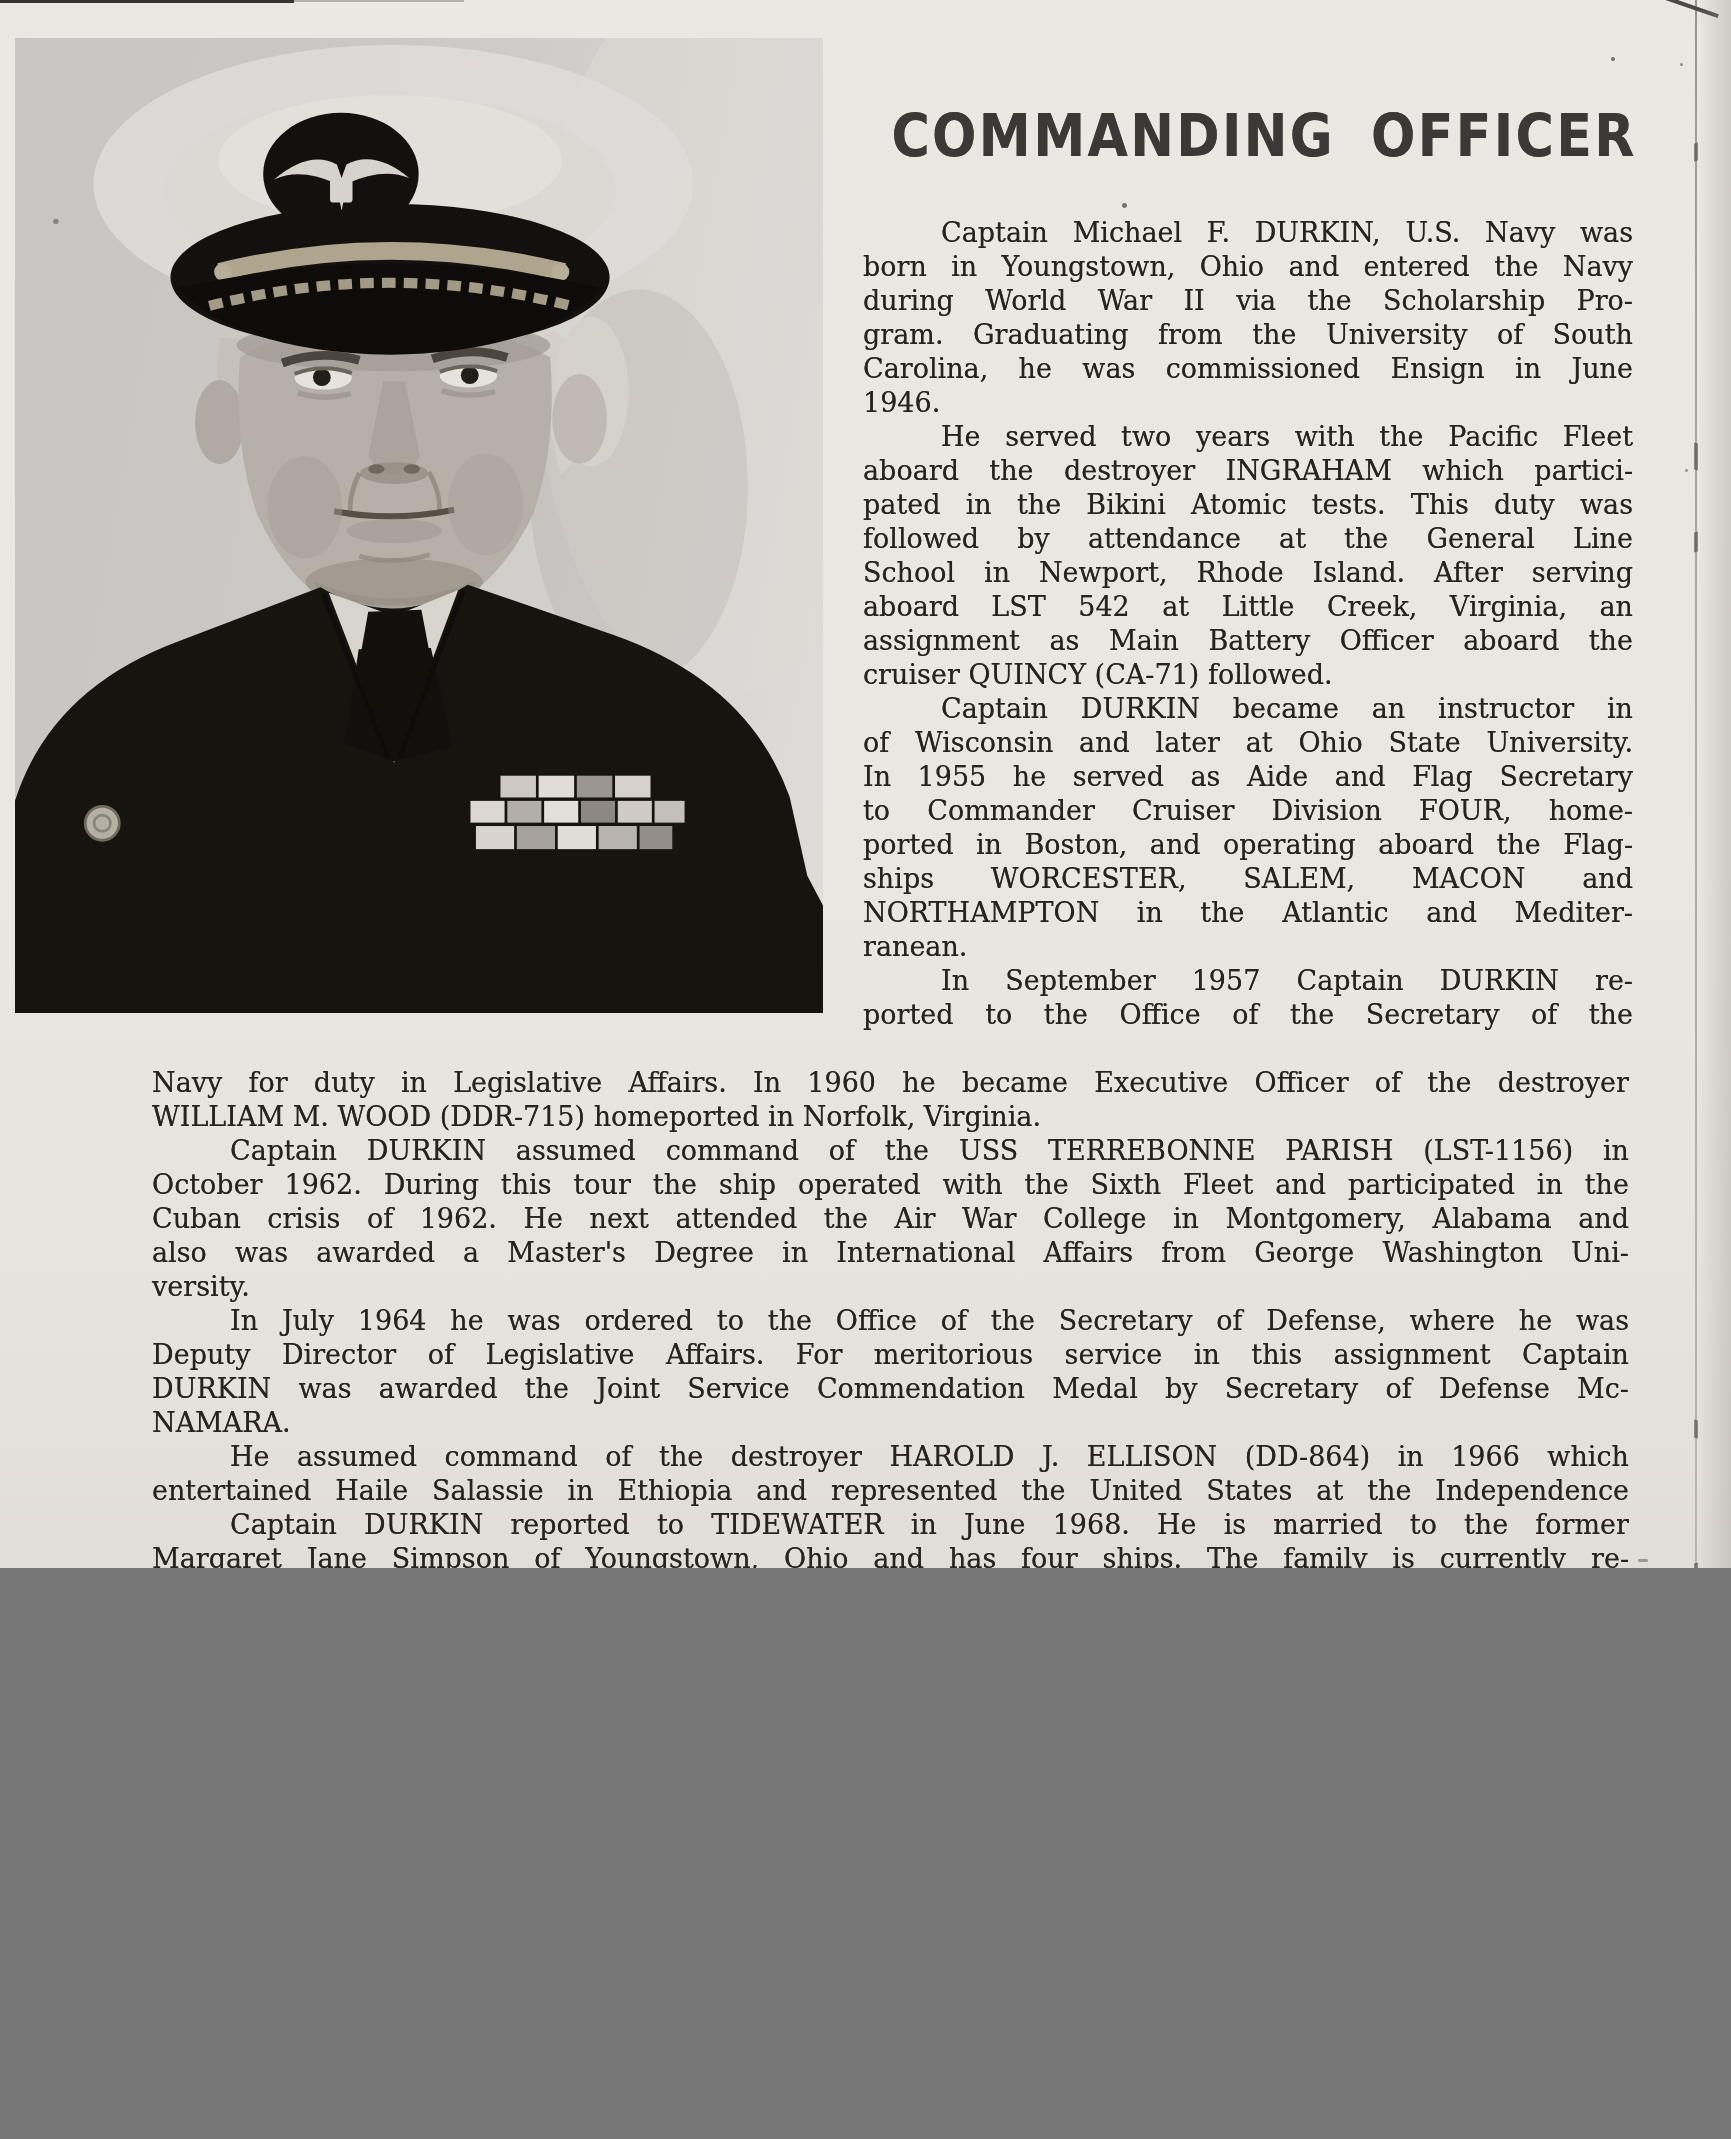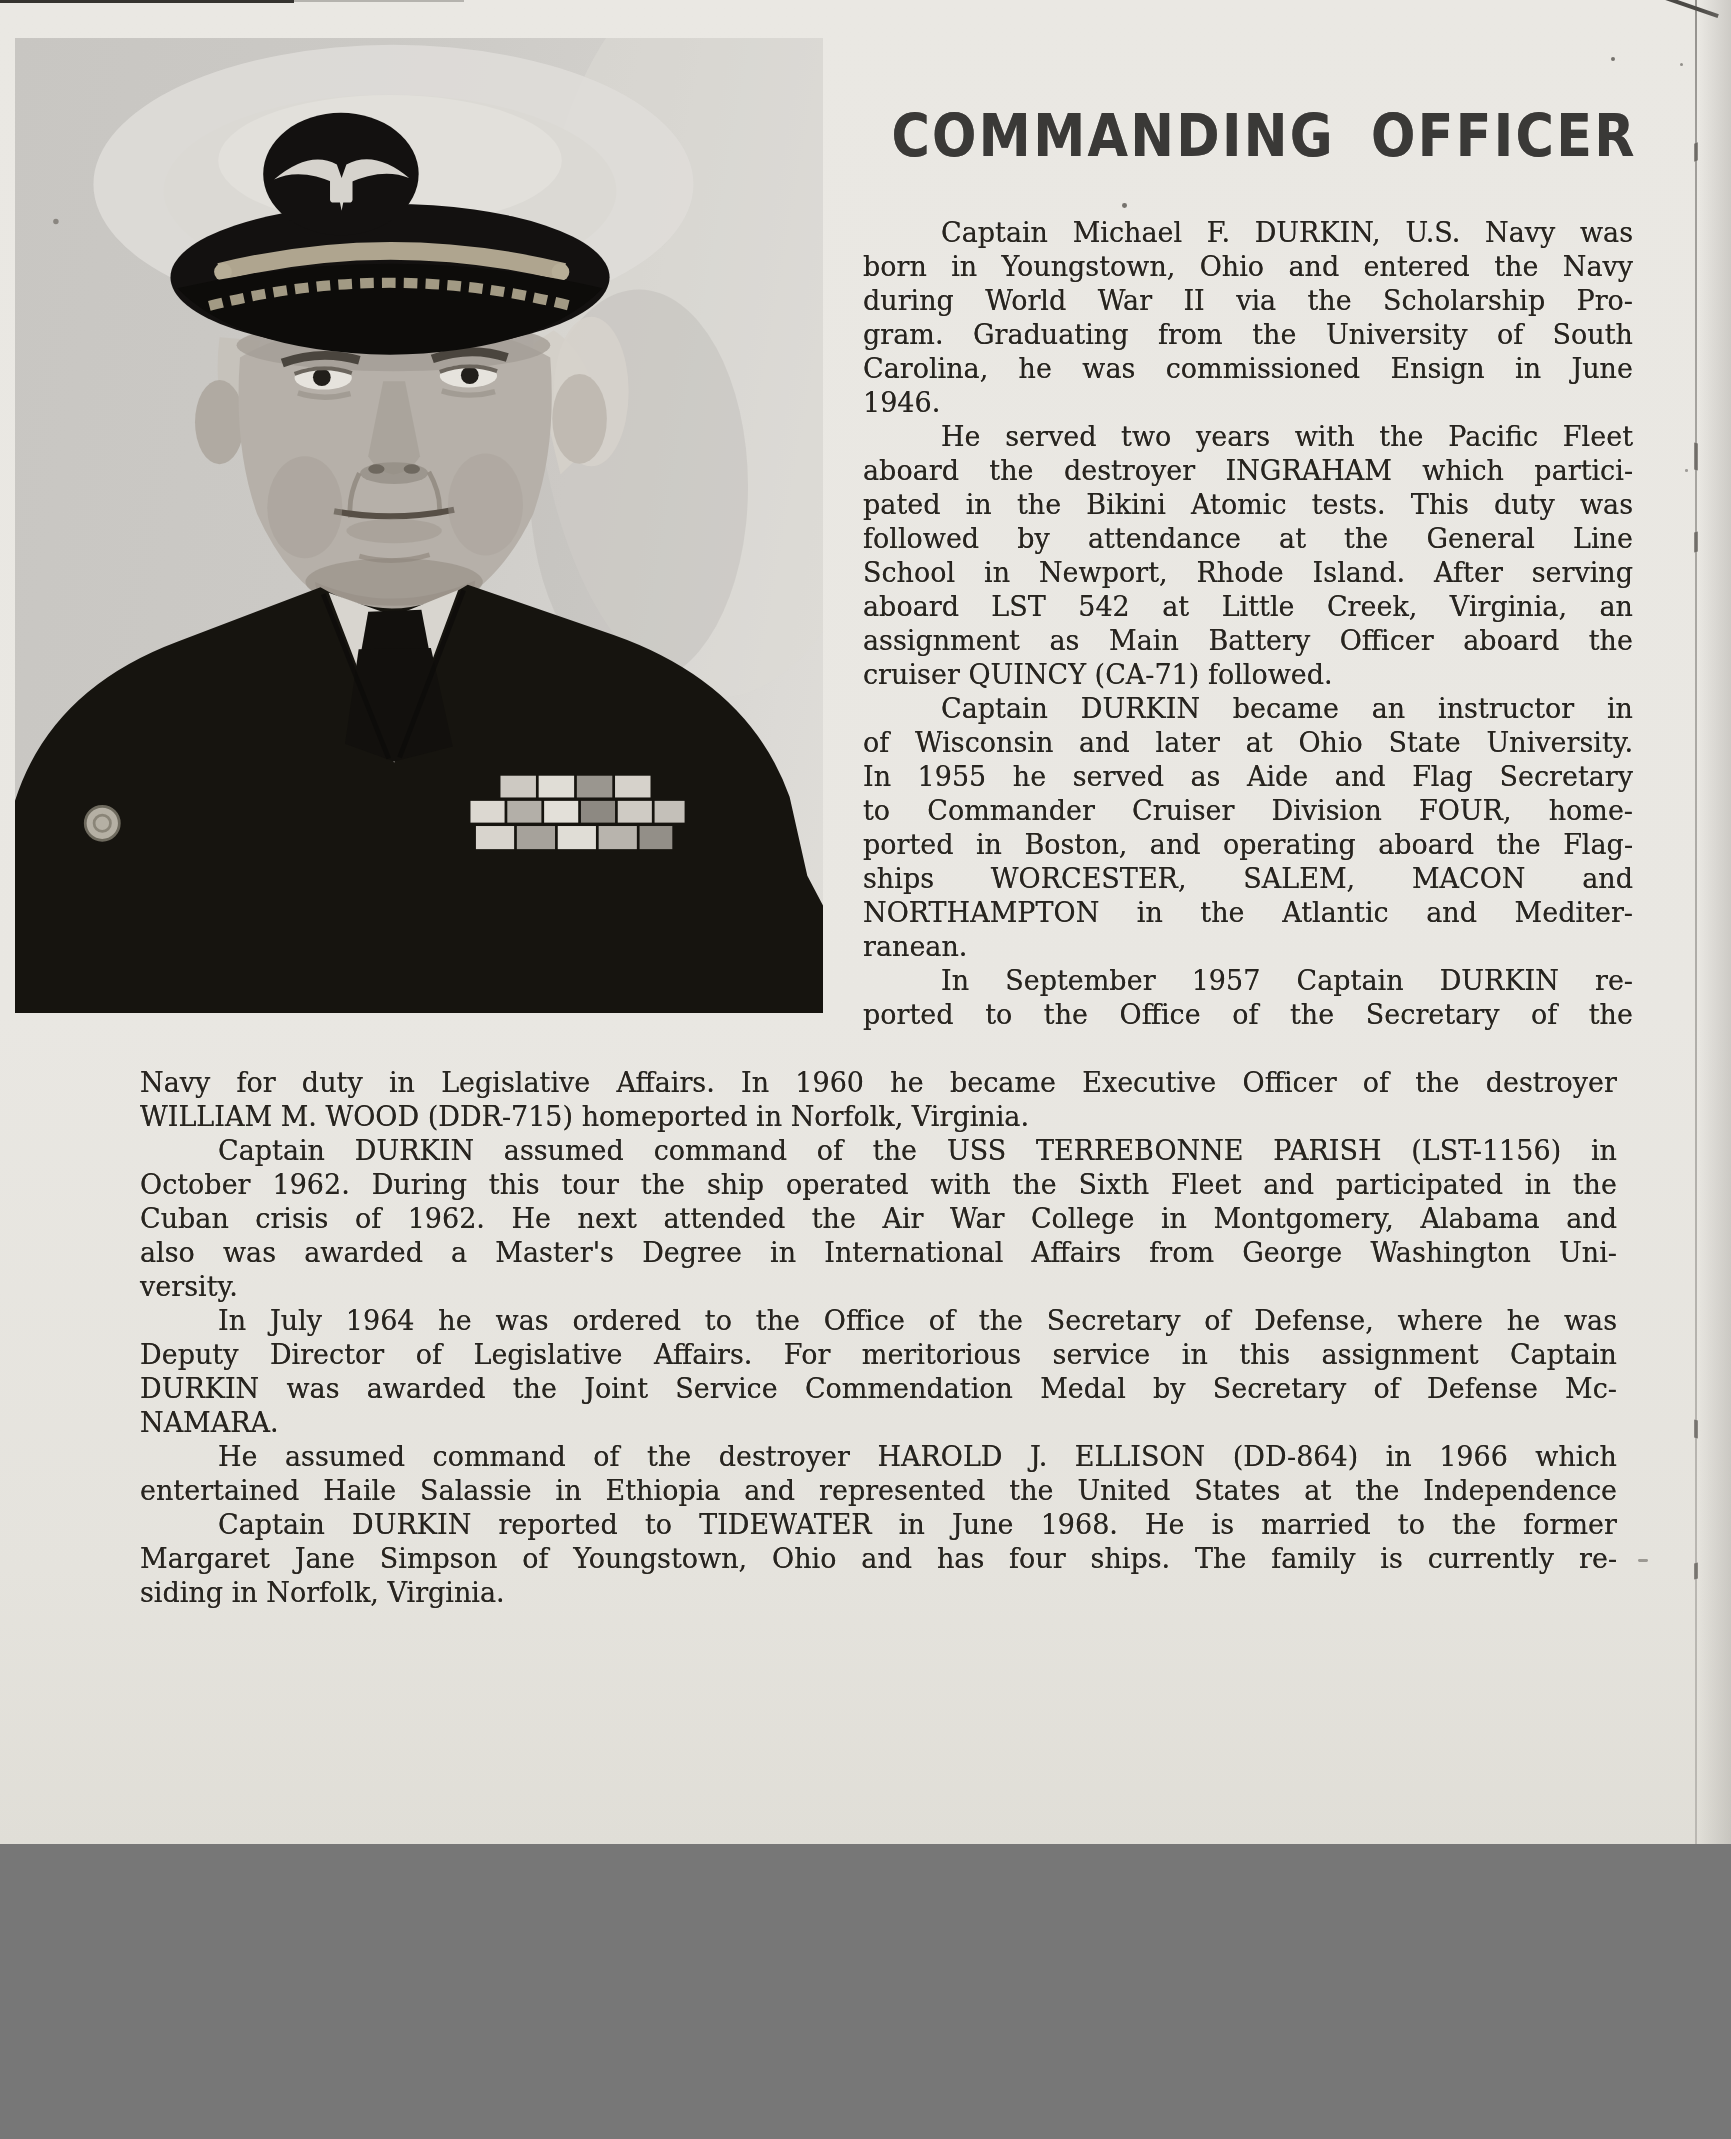--- a/index.html
+++ b/index.html
@@ -1,18 +1,18 @@
 <!DOCTYPE html>
 <html lang="en" style="font-size:11px"><head>
 <meta charset="utf-8">
 <style>
   html,body{margin:0;padding:0;background:#777;}
   .page{
     position:relative;
-    width:1732px;height:1844px;
+    width:1732px;height:1568px;
     margin:0 auto;
     background:linear-gradient(to bottom,#eae8e3 0%,#e9e7e2 55%,#e5e3dd 85%,#e0ded7 100%);
     overflow:hidden;
     font-family:"DejaVu Serif","Liberation Serif",serif;
     color:#27241f;
   }
   
   .photo{
     position:absolute;left:15px;top:38px;width:808px;height:975px;margin:0;
     background:linear-gradient(100deg,#c8c6c2 0%,#cbc9c5 38%,#d3d1cd 68%,#dcdad6 90%,#dfddd8 100%);
@@ -34,21 +34,21 @@
   .textblock{position:absolute;font-size:27px;}
   .textblock .line{
     line-height:34px;height:34px;
     text-align:justify;text-align-last:justify;
     text-shadow:0 0 0.4px rgba(39,36,31,.75);
     white-space:normal;overflow:visible;
   }
   .textblock .line.indent{text-indent:78px;}
   .textblock .line.endline{text-align-last:left;}
   .col-text{left:863px;top:216px;width:770px;}
-  .full-text{left:140px;top:1066px;width:1477px;}
+  .full-text{left:152px;top:1066px;width:1477px;}
   
   .page-number{
     position:absolute;left:73px;top:2039px;
     font-family:"DejaVu Sans","Liberation Sans",sans-serif;
     font-weight:bold;font-size:28.6px;color:#2e2c29;
     text-shadow:0 0 0.7px rgba(46,44,41,.6);
   }
   
   .art{position:absolute;pointer-events:none;}
   .a-topline{left:0;top:0;width:294px;height:3.4px;background:#15130f;opacity:.85;}

